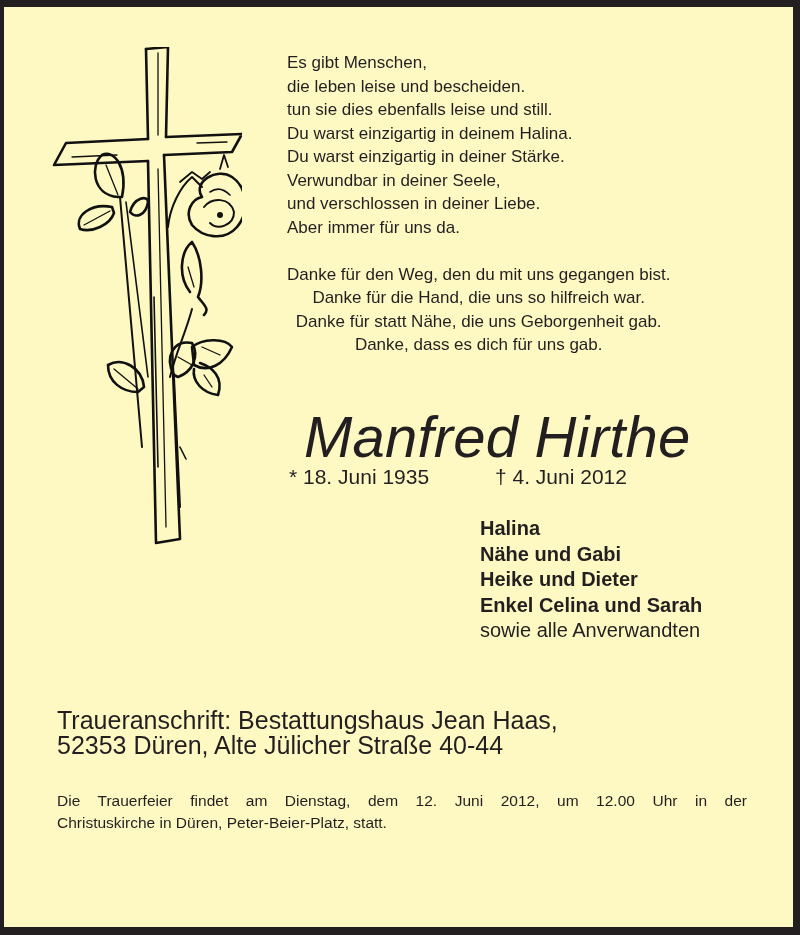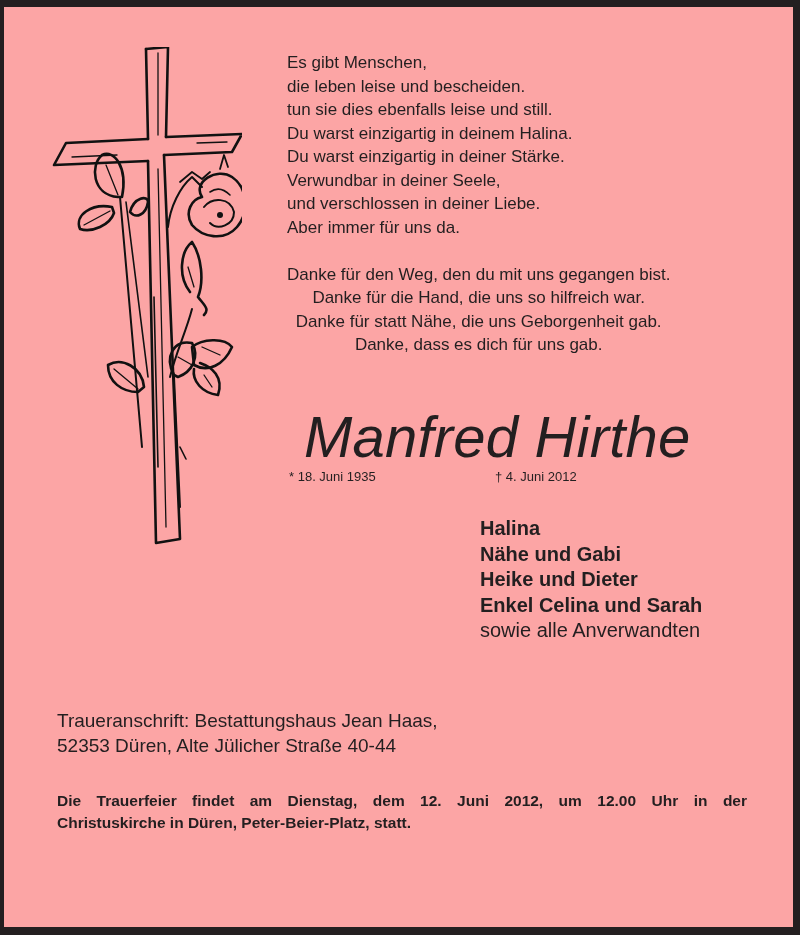--- a/index.html
+++ b/index.html
@@ -8,39 +8,39 @@
       background: #231f20;
       position: relative;
       overflow: hidden;
       font-family: "Liberation Sans", sans-serif;
       color: #231f20;
     }
     .sheet {
       position: absolute;
       left: 4px; top: 7px;
       width: 789px; height: 920px;
-      background: #fca5a5;
+      background: #fef9c3;
     }
     .abs { position: absolute; white-space: nowrap; }
     .cross-art { position: absolute; left: 48px; top: 40px; width: 190px; height: 505px; }
     .poem { position: absolute; left: 283px; top: 44px; font-size: 17px; line-height: 23.5px; }
     .poem .stanza { margin: 0; }
     .poem .stanza + .stanza { margin-top: 23.5px; text-align: center; }
     .poem .line { display: block; white-space: nowrap; }
     .name { left: 300px; top: 402px; font-size: 58px; line-height: 56px; letter-spacing: 0.2px; font-style: italic; }
-    .dates { top: 457px; font-size: 13px; line-height: 26px; }
+    .dates { top: 457px; font-size: 21px; line-height: 26px; }
     .born { left: 285px; }
     .died { left: 491px; }
     .mourners { position: absolute; left: 476px; top: 509px; font-size: 20px; line-height: 25.5px; }
     .mourners .intro { display: block; margin-bottom: 3px; white-space: nowrap; }
     .mourners .bold { display: block; font-weight: bold; white-space: nowrap; }
     .mourners .outro { display: block; white-space: nowrap; }
-    .address { position: absolute; left: 53px; top: 701px; font-size: 19px; line-height: 25px; }
+    .address { position: absolute; left: 53px; top: 701px; font-size: 25px; line-height: 25px; }
     .address .line { display: block; white-space: nowrap; }
-    .notes { position: absolute; left: 53px; top: 783px; width: 690px; font-size: 15.5px; line-height: 22px; font-weight: bold; }
+    .notes { position: absolute; left: 53px; top: 783px; width: 690px; font-size: 15.5px; line-height: 22px; }
     .notes p { margin: 0; }
     .notes p + p { margin-top: 4px; }
     .notes .line { display: block; }
     .notes .j { display: block; text-align: justify; text-align-last: justify; }
   </style>
 </head>
 <body>
 
 <div class="sheet">
 

